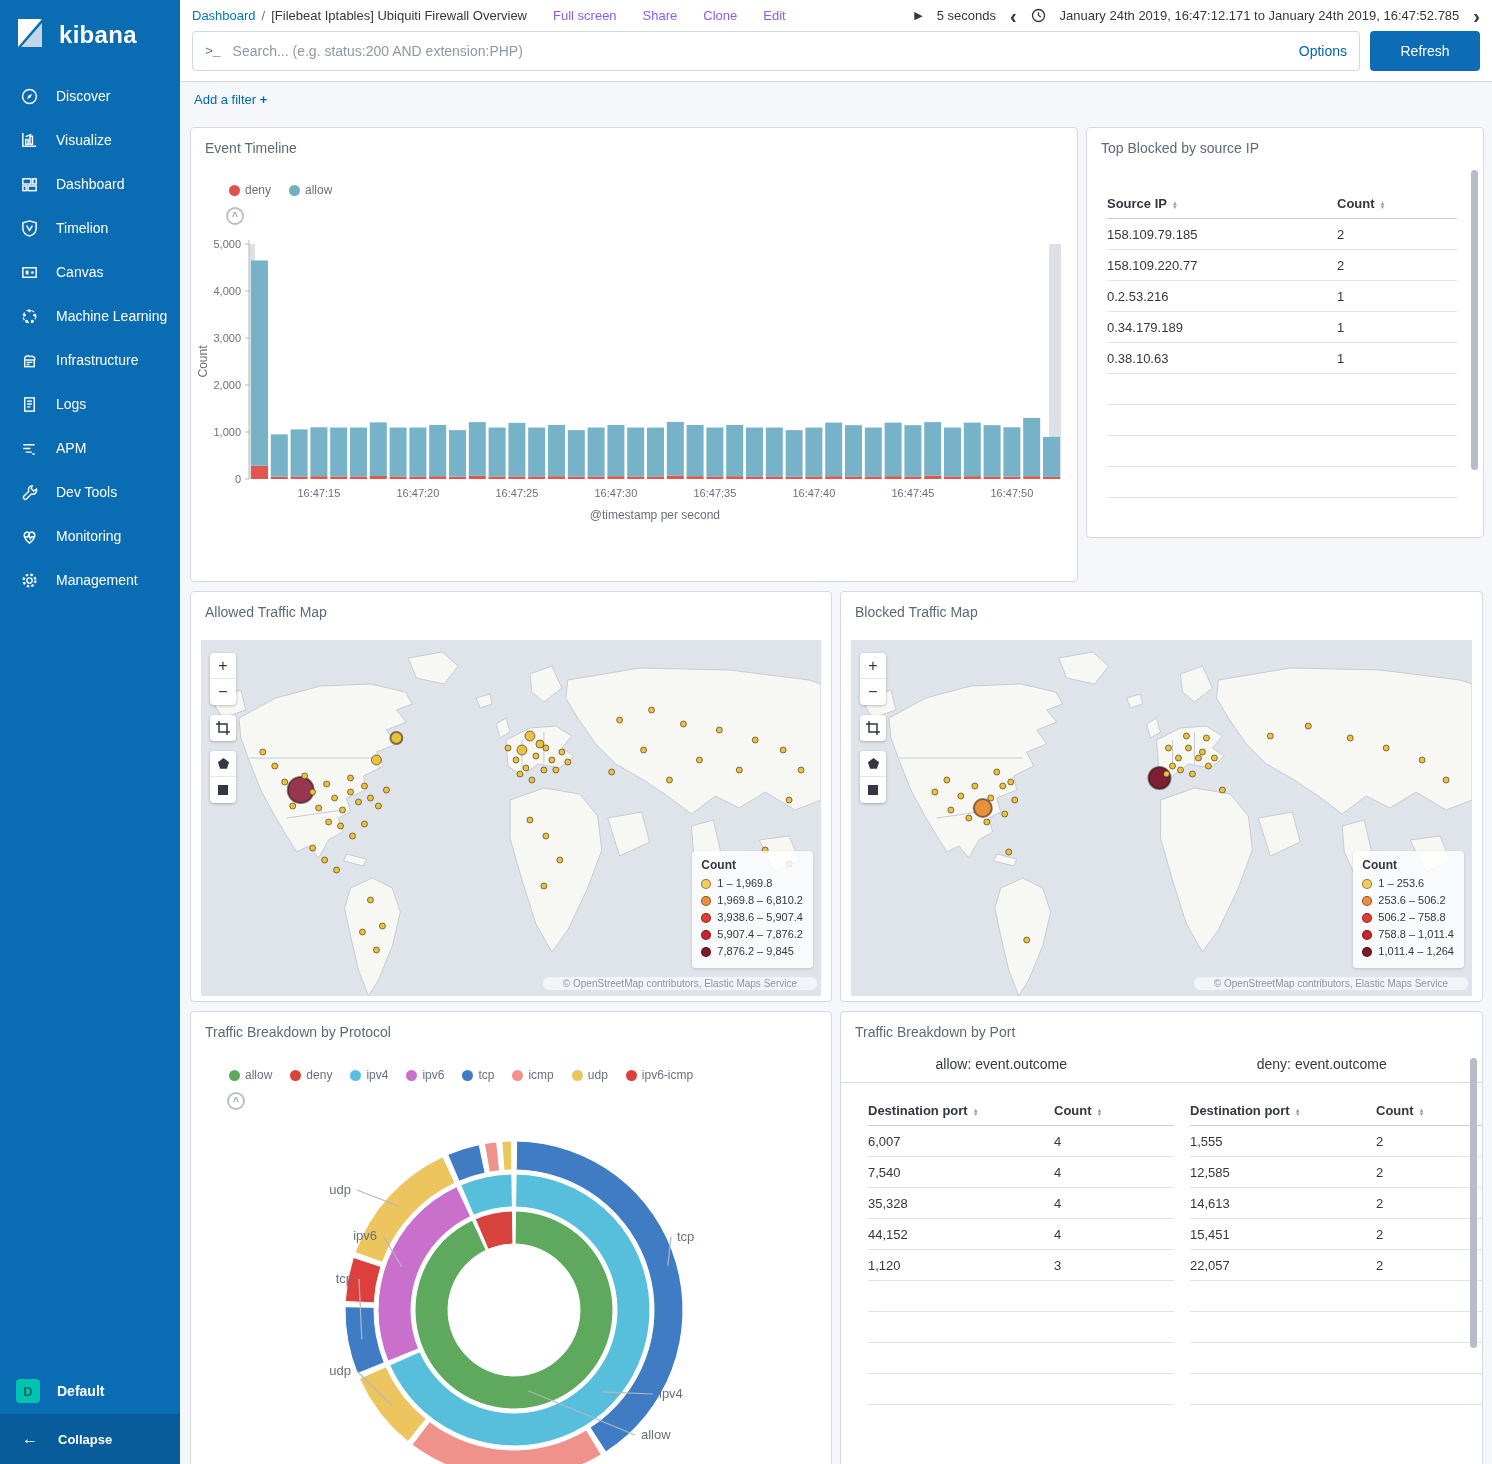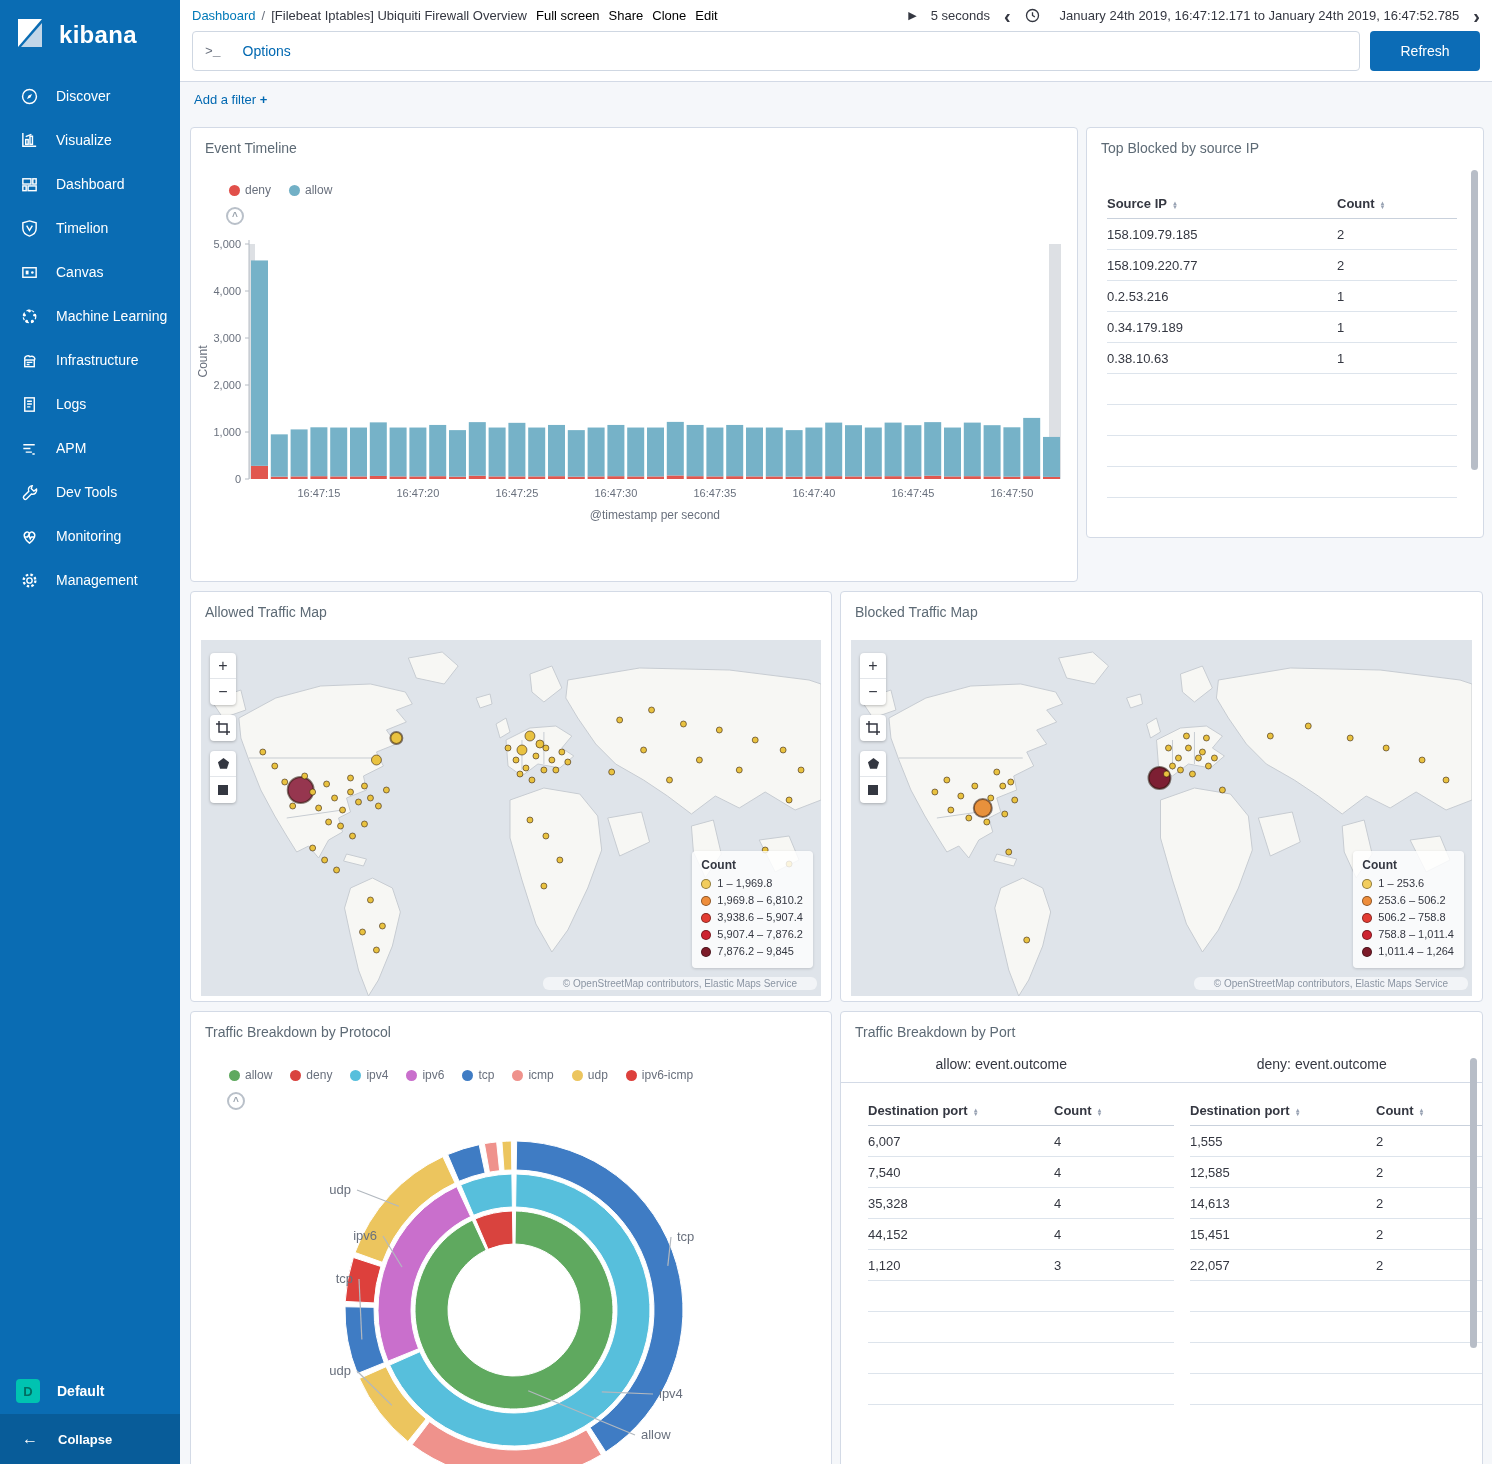--- a/index.html
+++ b/index.html
@@ -21,25 +21,25 @@
   .collapse-row { height:50px; display:flex; align-items:center; gap:20px; padding-left:22px; font-size:13px; font-weight:bold; background:rgba(0,0,0,.14); cursor:pointer; }
   .collapse-arrow { font-size:16px; }
 
   
   .main { flex:1; display:flex; flex-direction:column; min-width:0; }
   .topbar { background:#fff; padding:0 12px 10px 12px; border-bottom:1px solid #d3dae6; }
   .crumbrow { height:31px; display:flex; align-items:center; font-size:13px; }
   .crumb-link { color:#0079b8; text-decoration:none; cursor:pointer; }
   .crumb-sep { color:#69707d; padding:0 6px; }
   .crumb-title { color:#343741; }
-  .menu-item { margin-left:9px; color:#000000; cursor:pointer; }
+  .menu-item { margin-left:26px; color:#8b5cf6; cursor:pointer; }
   .crumb-right { margin-left:auto; display:flex; align-items:center; gap:14px; }
   .play-ico { font-size:11px; color:#343741; cursor:pointer; }
   .chev { font-size:20px; font-weight:bold; line-height:10px; cursor:pointer; color:#343741; }
-  .timegrp { display:flex; align-items:center; gap:20px; cursor:pointer; }
+  .timegrp { display:flex; align-items:center; gap:14px; cursor:pointer; }
   .searchrow { display:flex; gap:10px; }
   .searchbox { flex:1; height:40px; border:1px solid #cfd7e2; border-radius:4px; background:#fff; display:flex; align-items:center; padding:0 12px; }
   .searchbox .prompt { color:#69707d; font-family:"Liberation Mono", monospace; font-size:13px; margin-right:12px; }
   .searchbox input { flex:1; border:none; outline:none; font-size:14px; font-family:"Liberation Sans", sans-serif; color:#343741; background:transparent; }
   .searchbox input::placeholder { color:#8e98a5; }
   .options-link { color:#0068b1; font-size:14px; cursor:pointer; margin-left:10px; }
   .refresh-btn { width:110px; height:40px; background:#0c6cb6; color:#fff; border:none; border-radius:4px; font-size:14px; font-family:"Liberation Sans", sans-serif; cursor:pointer; }
   .filterrow { padding:10px 14px 12px 14px; font-size:13px; }
   .addfilter { color:#0068b1; cursor:pointer; }
   .addfilter b { font-weight:bold; }
@@ -255,20 +255,21 @@
                 <path d="M8,4.5 V8 L10.5,9.5"></path>
               </svg>
             <span>January 24th 2019, 16:47:12.171 to January 24th 2019, 16:47:52.785</span>
           </span>
           <span class="chev">›</span>
         </span>
       </div>
       <div class="searchrow">
         <div class="searchbox">
           <span class="prompt">&gt;_</span>
+          <input type="text" placeholder="Search... (e.g. status:200 AND extension:PHP)" style="">
           <span class="options-link">Options</span>
         </div>
         <button class="refresh-btn">Refresh</button>
       </div>
     </div>
     <div class="filterrow">
       <span class="addfilter"><span>Add a filter</span> <b>+</b></span>
     </div>
 
     <div class="dash">

